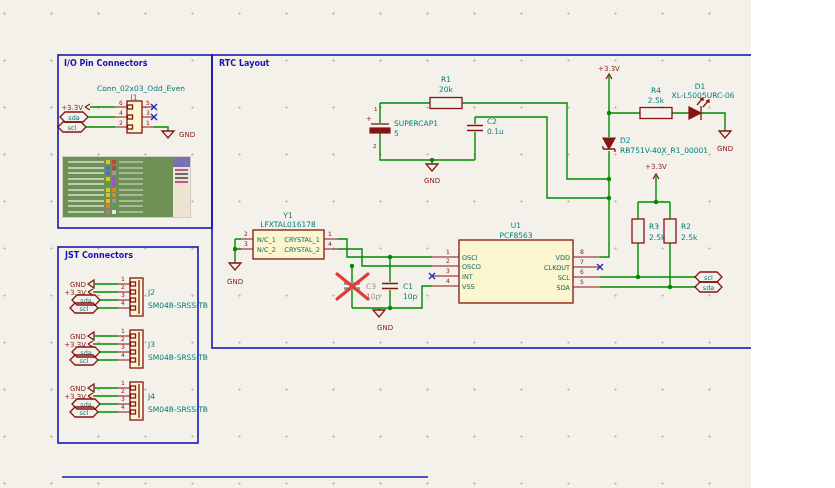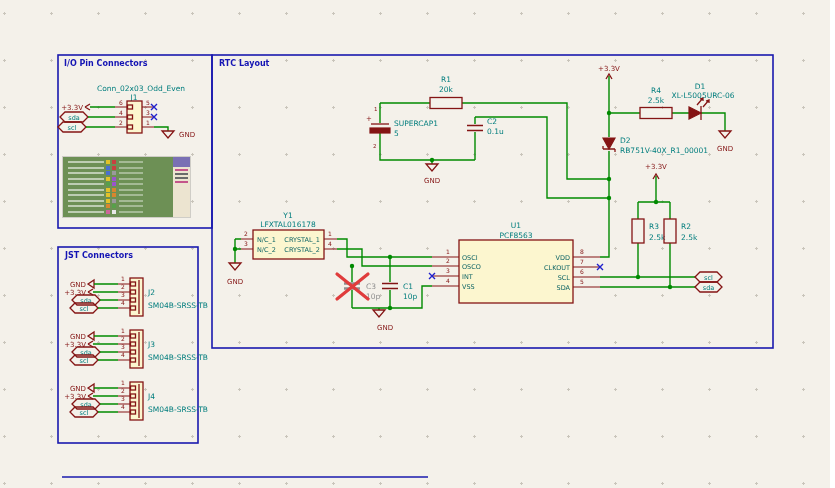--- a/index.html
+++ b/index.html
@@ -1,17 +1,17 @@
 <!DOCTYPE html>
 <html><head>
 <meta charset="utf-8">
 <style>
   html,body{margin:0;padding:0;}
   .canvas{
-    position:relative;width:830px;height:488px;overflow:hidden;
+    position:relative;width:751px;height:488px;overflow:hidden;
     background-color:#f4f1ea;
     background-image:radial-gradient(circle,#c9c5bb 1px,transparent 1.2px);
     background-size:47px 47px;background-position:28px 37px;
     font-family:"Liberation Sans",sans-serif;
   }
   svg{position:absolute;inset:0;}
   svg text{font-family:"DejaVu Sans","Liberation Sans",sans-serif;}
   .t-title{fill:#1414b4;font-size:8px;font-weight:bold;}
   .t-ref{fill:#007d7d;font-size:7.5px;}
   .t-pin{fill:#841414;font-size:6px;}

